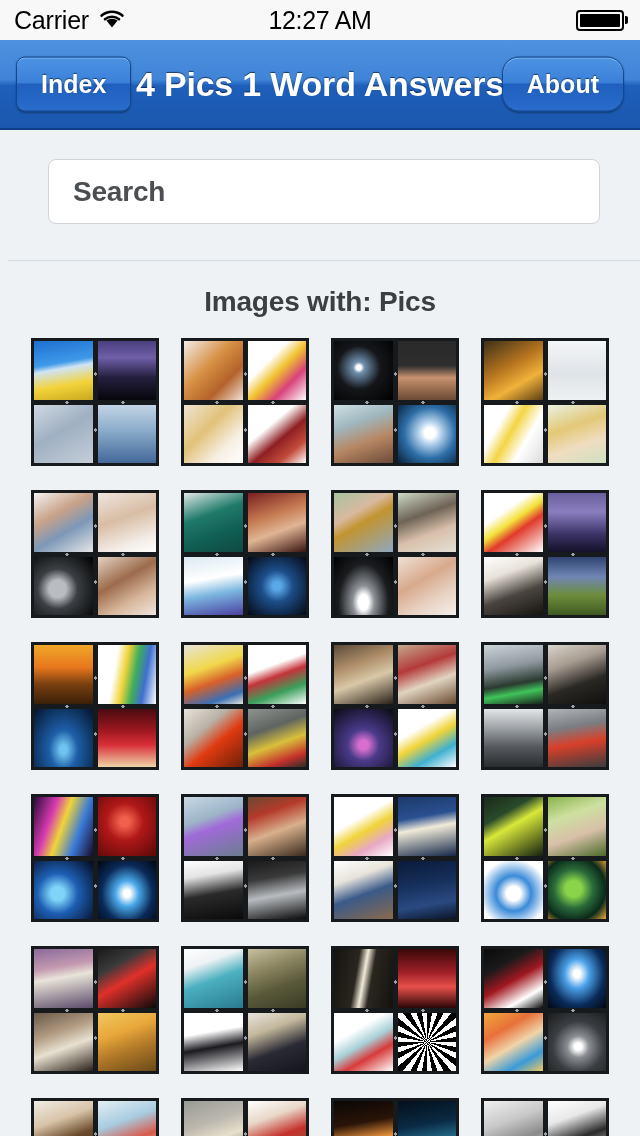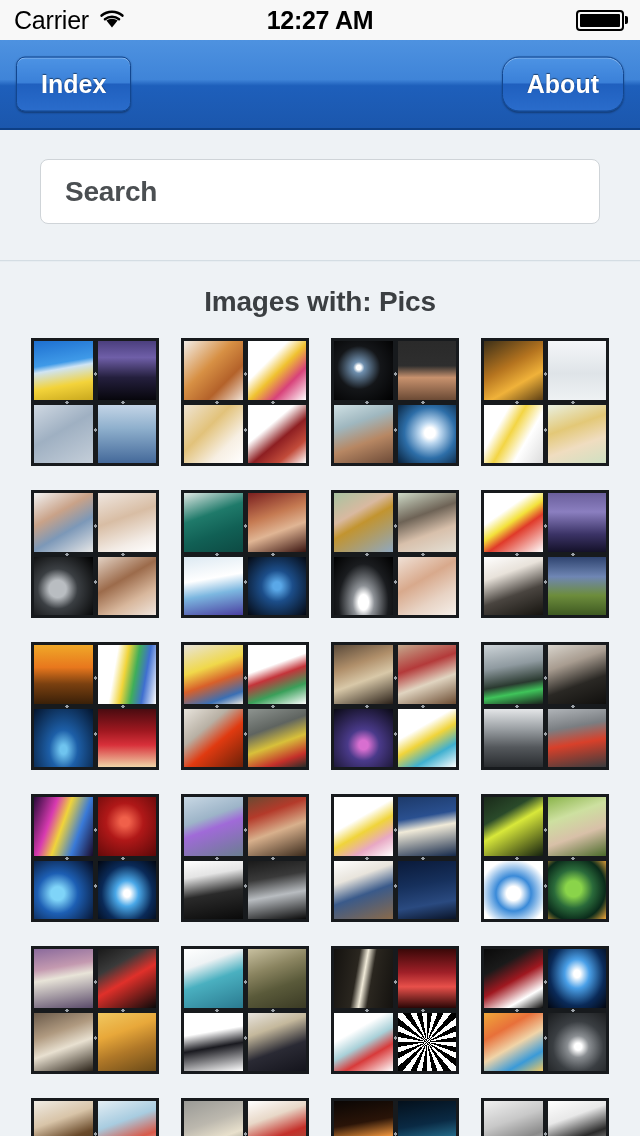--- a/index.html
+++ b/index.html
@@ -13,21 +13,21 @@
   
   .statusbar{
     position:relative;height:40px;background:#f8f8f8;
     display:flex;align-items:center;
   }
   .sb-left{position:absolute;left:14px;display:flex;align-items:center;gap:9px;}
   .sb-carrier{font-size:25px;color:#000;letter-spacing:-0.2px;}
   .wifi-icon{display:block;}
   .sb-time{
     position:absolute;left:0;right:0;text-align:center;
-    font-size:25px;font-weight:bold;color:#000;letter-spacing:-0.3px;
+    font-size:25px;font-weight:normal;color:#000;letter-spacing:-0.3px;
   }
   .sb-right{position:absolute;right:12px;display:flex;align-items:center;}
   .battery{
     width:48px;height:21px;border:2px solid #000;border-radius:4px;
     box-sizing:border-box;padding:2px;
   }
   .battery i{display:block;width:100%;height:100%;background:#000;border-radius:1px;}
   .batt-nub{width:3px;height:8px;background:#000;border-radius:0 2px 2px 0;margin-left:1px;}
 
   
@@ -53,21 +53,21 @@
     padding:14px 24px;
     text-shadow:0 -1px 1px rgba(0,0,0,.5);
     box-shadow:inset 0 1px 0 rgba(255,255,255,.35), 0 1px 2px rgba(0,0,0,.35);
     box-sizing:border-box;
     line-height:1;
   }
   .nav-btn-left{left:16px;}
   .nav-btn-right{right:16px;border-radius:17px;}
 
   
-  .search-area{background:#eef2f5;padding:29px 0 0 0;}
+  .search-area{background:#eef2f5;padding:29px 0 0 8px;}
   .search-wrap{
     margin:0 40px;height:65px;
     background:#fff;border:1px solid #cfd4d8;border-radius:8px;
     display:flex;align-items:center;box-sizing:border-box;
   }
   .search-label{
     font-size:28px;font-weight:bold;color:#4b4f52;
     padding-left:24px;letter-spacing:-0.2px;
   }
   .search-value{
@@ -144,20 +144,21 @@
   <div class="sb-time">12:27 AM</div>
   <div class="sb-right">
     <span class="battery">
         <i></i>
       </span>
     <span class="batt-nub"></span>
   </div>
 </div>
 
 <div class="navbar">
+  <div class="nav-title">4 Pics 1 Word Answers</div>
   <button class="nav-btn nav-btn-left">Index</button>
   <button class="nav-btn nav-btn-right">About</button>
 </div>
 
 <div class="search-area">
   <div class="search-wrap">
     <span class="search-label">Search</span>
   </div>
   <div class="search-sep"></div>
 </div>

